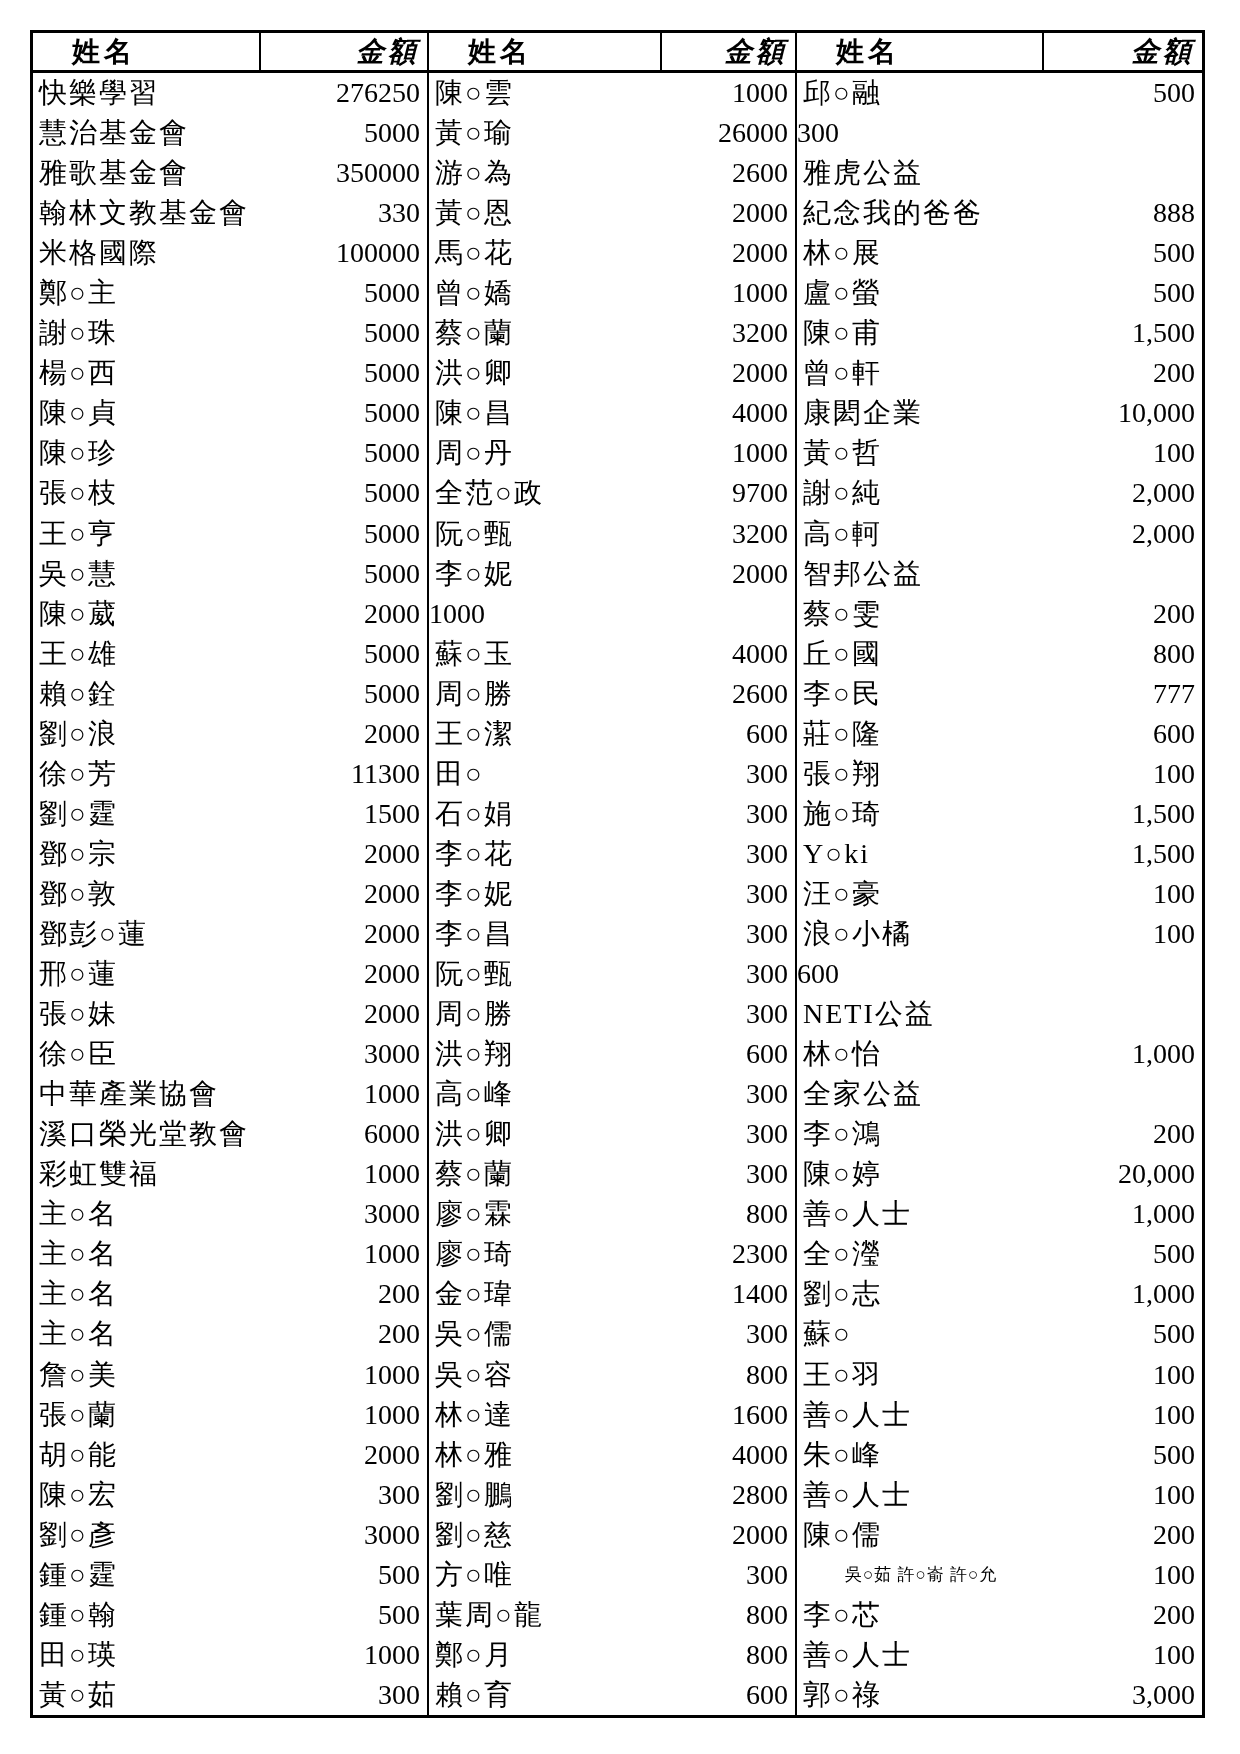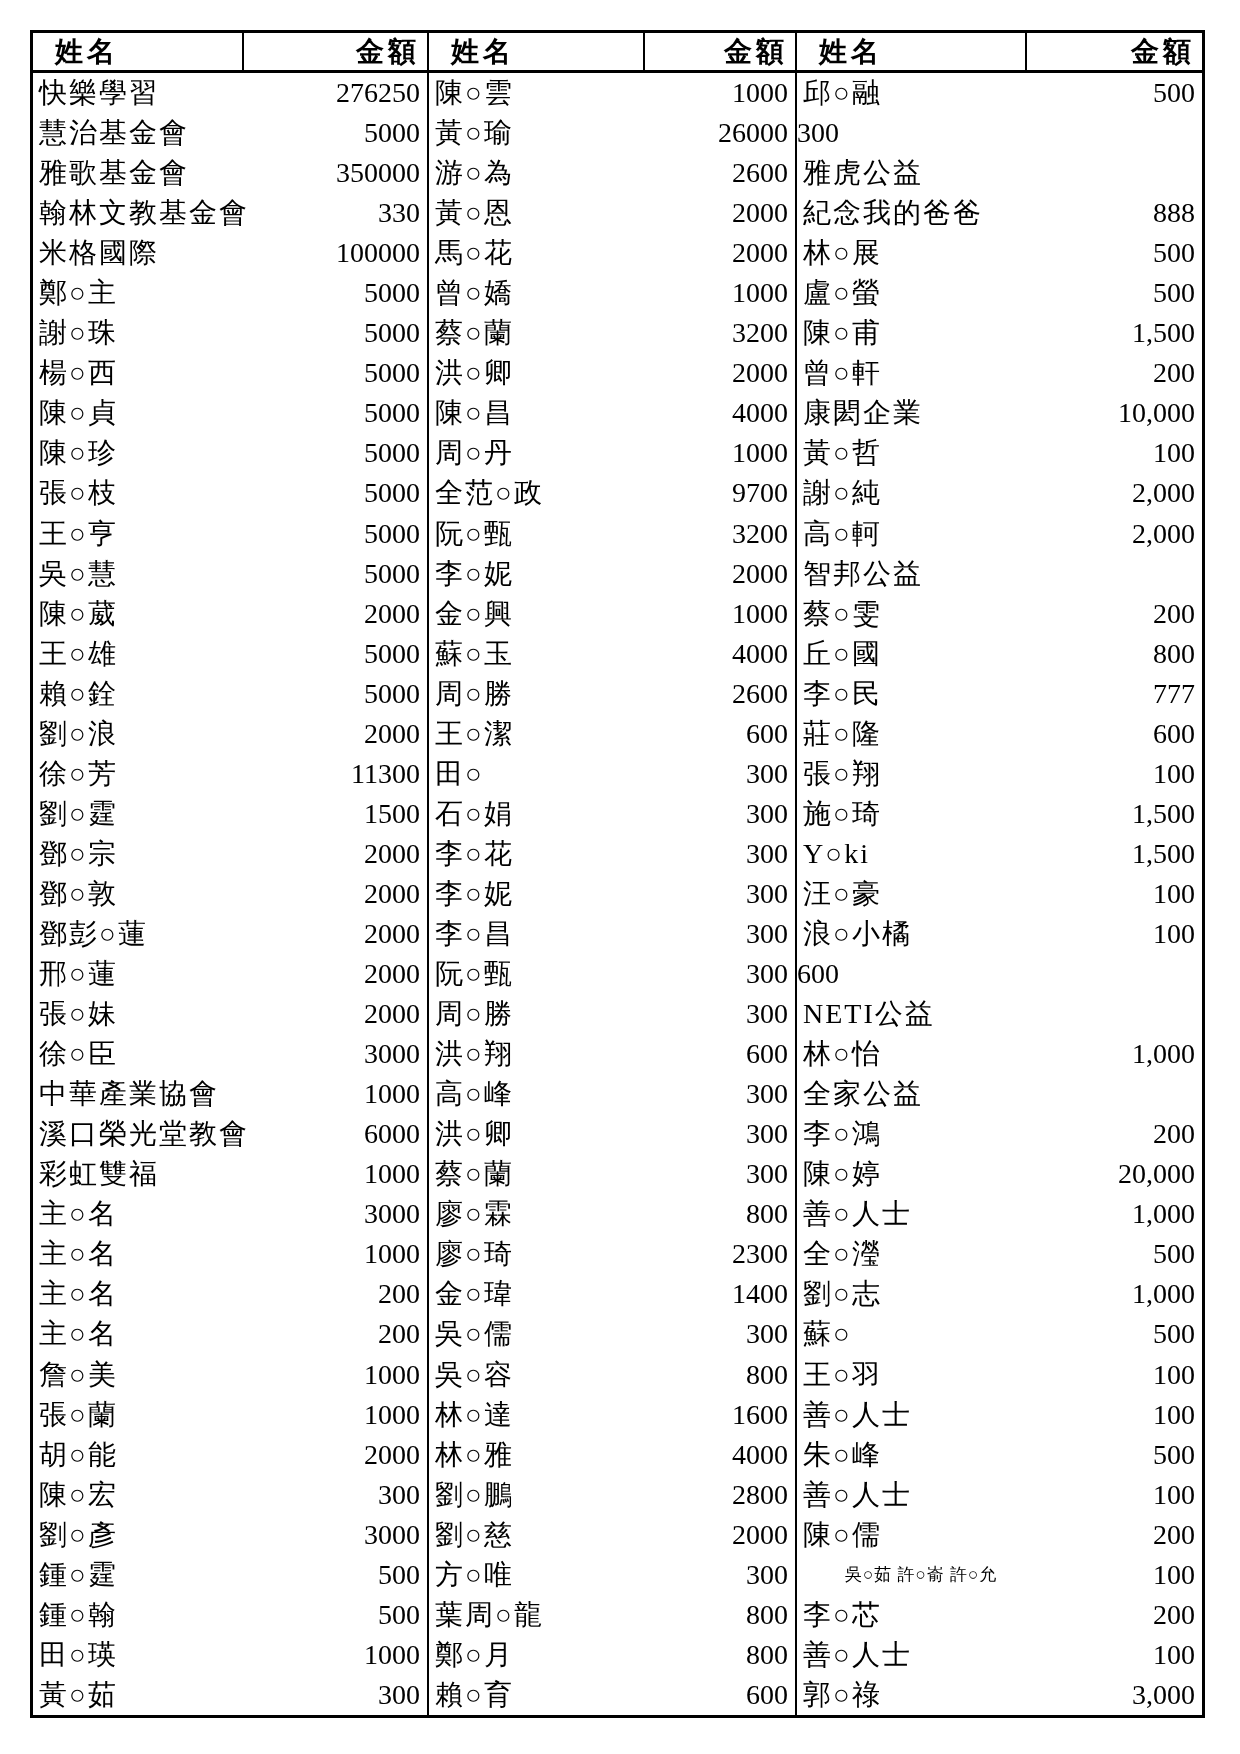--- a/index.html
+++ b/index.html
@@ -27,29 +27,31 @@
     font-size: 28px;
     align-items: center;
     flex: 0 0 auto;
   }
   .header-name {
     padding-left: 22px;
     border-right: 2px solid #000;
     height: 100%;
     display: flex; align-items: center;
     letter-spacing: 4px;
+    margin-left: 17px;
   }
   .col1 .header-name { width: 211px; }
   .col2 .header-name { width: 216px; }
   .col3 .header-name { width: 230px; }
   .header-amount {
     flex: 1;
     text-align: right;
     padding-right: 7px;
     letter-spacing: 4px;
+    font-style: italic;
   }
   .rows { flex: 1; display: flex; flex-direction: column; }
   .table-row {
     flex: 1;
     display: flex;
     align-items: center;
     font-size: 28px;
     overflow: hidden;
   }
   .name-cell {
@@ -294,21 +296,20 @@
         </div>
         <div class="table-row">
           <div class="name-cell">阮○甄</div>
           <div class="amount-cell">3200</div>
         </div>
         <div class="table-row">
           <div class="name-cell">李○妮</div>
           <div class="amount-cell">2000</div>
         </div>
         <div class="table-row">
-          <div class="name-cell">金○興</div>
           <div class="amount-cell">1000</div>
         </div>
         <div class="table-row">
           <div class="name-cell">蘇○玉</div>
           <div class="amount-cell">4000</div>
         </div>
         <div class="table-row">
           <div class="name-cell">周○勝</div>
           <div class="amount-cell">2600</div>
         </div>

